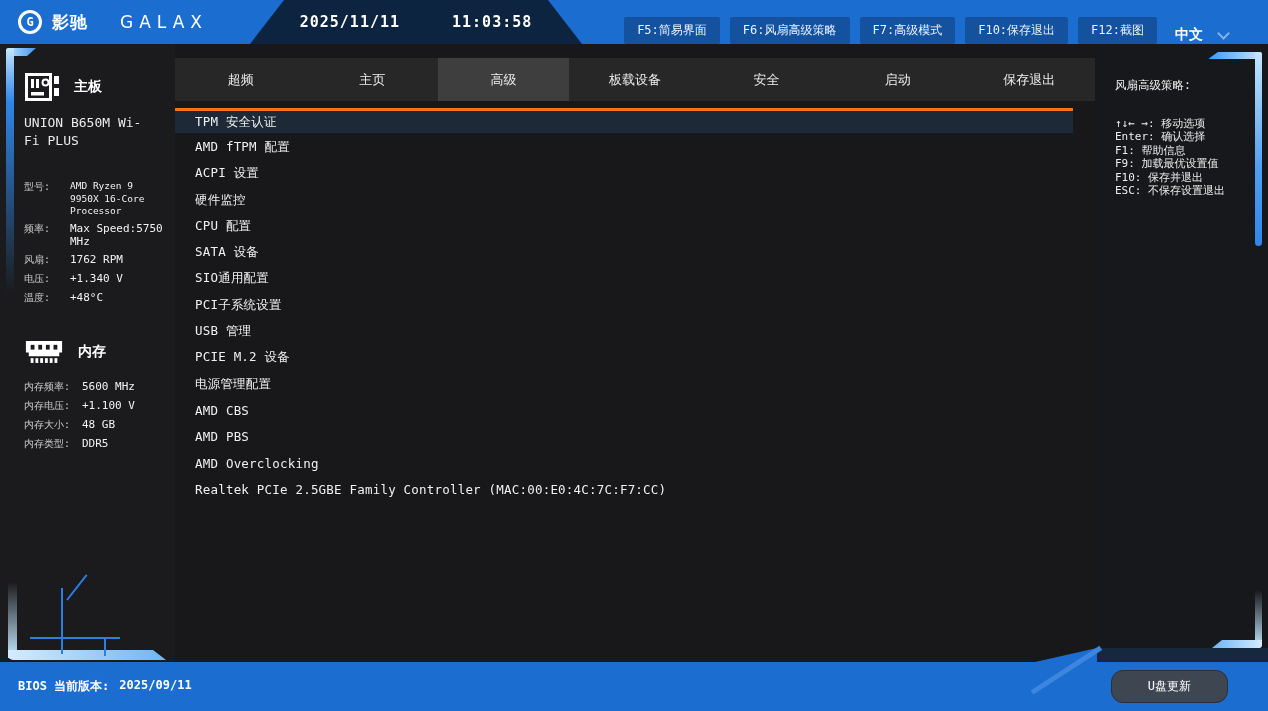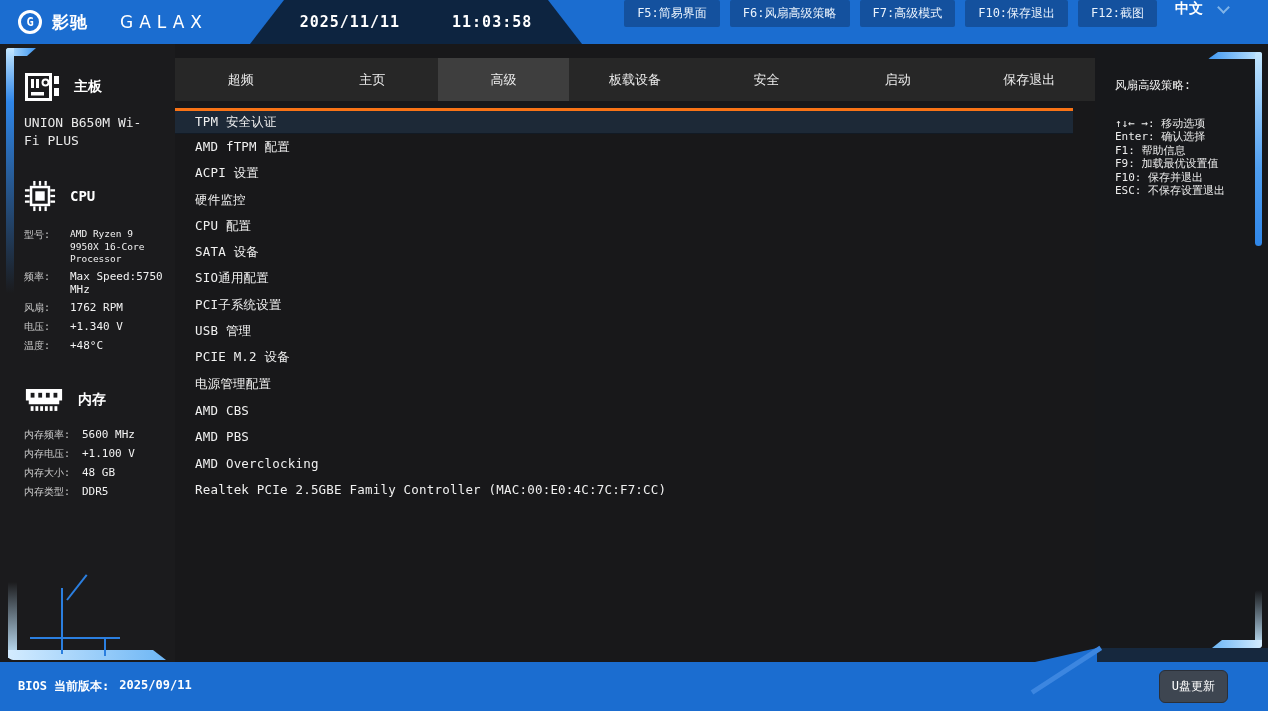--- a/index.html
+++ b/index.html
@@ -24,21 +24,21 @@
   }
   .brand-cn { font-size:17px; font-weight:bold; color:#fff; letter-spacing:1px; }
   .brand-en { font-family:"DejaVu Sans", sans-serif; font-size:17px; color:#fff; letter-spacing:6px; margin-left:22px; }
   .datetime {
     position:absolute; left:250px; top:0; width:332px; height:44px;
     background:#0d2440;
     clip-path: polygon(34px 0, calc(100% - 34px) 0, 100% 100%, 0 100%);
     display:flex; align-items:center; justify-content:center; gap:52px;
     font-size:15px; font-weight:bold; color:#fff; letter-spacing:1px;
   }
-  .topbar-right { position:absolute; right:40px; top:0; height:44px; display:flex; align-items:flex-start; gap:10px; }
+  .topbar-right { position:absolute; right:40px; top:0; height:44px; display:flex; align-items:flex-end; gap:10px; }
   .fn-btn {
     background:#14519e; border:none; color:#e9f2fc; cursor:pointer;
     height:27px; padding:0 13px; font-size:12px; border-radius:2px;
     font-family:"DejaVu Sans Mono","DejaVu Sans",sans-serif;
   }
   .lang { display:flex; align-items:center; gap:16px; margin-left:8px; cursor:pointer; }
   .lang-label { font-size:14px; font-weight:bold; color:#fff; }
   .chevron-down {
     width:9px; height:9px; border-right:2px solid #7fb3e8; border-bottom:2px solid #7fb3e8;
     transform: rotate(45deg); margin-top:-4px;
@@ -87,21 +87,21 @@
   .help-line { font-size:11px; line-height:13.4px; color:#ececec; white-space:nowrap; }
   
   .bottombar {
     position:absolute; left:0; top:662px; width:1268px; height:49px;
     background:#1b6dd0; display:flex; align-items:center; justify-content:space-between;
     padding:0 40px 0 18px;
   }
   .bios-version { font-size:12px; font-weight:bold; color:#fff; display:flex; gap:10px; }
   .usb-btn {
     background:#3e4651; border:1px solid #2a2f38; color:#fff; cursor:pointer;
-    padding:7px 12px; font-size:12px; border-radius:6px;
+    padding:7px 36px; font-size:12px; border-radius:12px;
     font-family:"DejaVu Sans Mono","DejaVu Sans",sans-serif;
   }
   .navy-strip { position:absolute; left:1095px; top:648px; width:173px; height:14px; background:#16283e; }
   .corner-blue { position:absolute; left:1035px; top:648px; width:62px; height:14px; background:#1b6dd0;
     clip-path:polygon(100% 0,100% 100%,0 100%); }
   .blue-slash { position:absolute; left:1032px; top:690px; width:82px; height:5px; background:#3c86e0;
     transform:rotate(-33deg); transform-origin:left center; }
   
   .deco { position:absolute; pointer-events:none; }
   .tl-h { left:6px; top:48px; width:30px; height:8px; border-top-left-radius:3px;
@@ -169,41 +169,20 @@
         <rect x="7" y="20" width="13" height="3.5" fill="#fff"></rect>
         <rect x="30" y="4" width="5" height="8" fill="#fff"></rect>
         <rect x="30" y="16" width="5" height="8" fill="#fff"></rect>
       </svg>
       <span class="side-title-text">主板</span>
     </div>
     <div class="board-model">UNION B650M Wi-Fi PLUS</div>
   </div>
 
   <div class="side-section cpu-section">
-    <div class="side-section-title">
-      <svg width="32" height="32" viewBox="0 0 34 34">
-        <g stroke="#fff" stroke-width="2.4">
-          <line x1="11" y1="1" x2="11" y2="6"></line>
-            <line x1="17" y1="1" x2="17" y2="6"></line>
-            <line x1="23" y1="1" x2="23" y2="6"></line>
-          <line x1="11" y1="28" x2="11" y2="33"></line>
-            <line x1="17" y1="28" x2="17" y2="33"></line>
-            <line x1="23" y1="28" x2="23" y2="33"></line>
-          <line x1="1" y1="11" x2="6" y2="11"></line>
-            <line x1="1" y1="17" x2="6" y2="17"></line>
-            <line x1="1" y1="23" x2="6" y2="23"></line>
-          <line x1="28" y1="11" x2="33" y2="11"></line>
-            <line x1="28" y1="17" x2="33" y2="17"></line>
-            <line x1="28" y1="23" x2="33" y2="23"></line>
-        </g>
-        <rect x="7.5" y="7.5" width="19" height="19" fill="none" stroke="#fff" stroke-width="2.6"></rect>
-        <rect x="12" y="12" width="10" height="10" fill="#fff"></rect>
-      </svg>
-      <span class="side-title-text">CPU</span>
-    </div>
     <div class="spec-rows">
       <div class="spec-row">
         <span class="spec-label">型号:</span>
         <span class="spec-value small">AMD Ryzen 9 9950X 16-Core Processor</span>
       </div>
       <div class="spec-row">
         <span class="spec-label">频率:</span>
         <span class="spec-value">Max Speed:5750 MHz</span>
       </div>
       <div class="spec-row">

